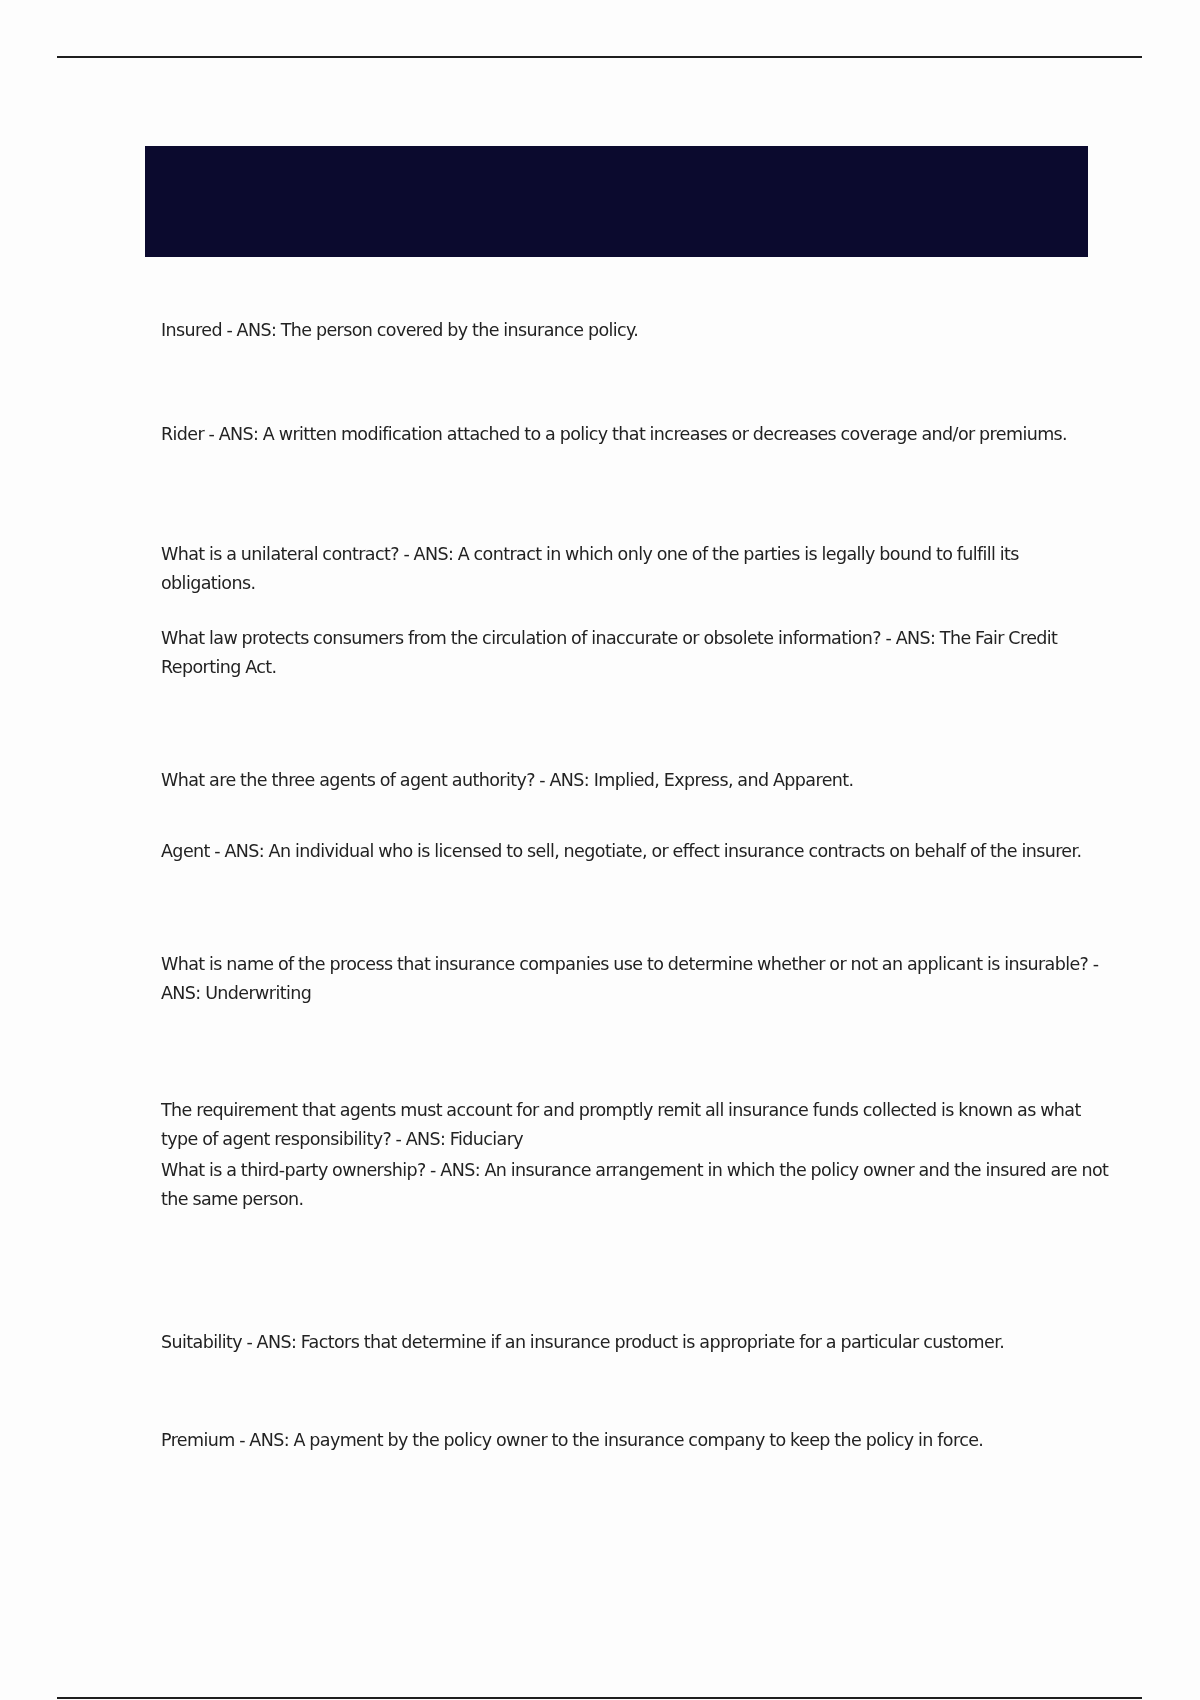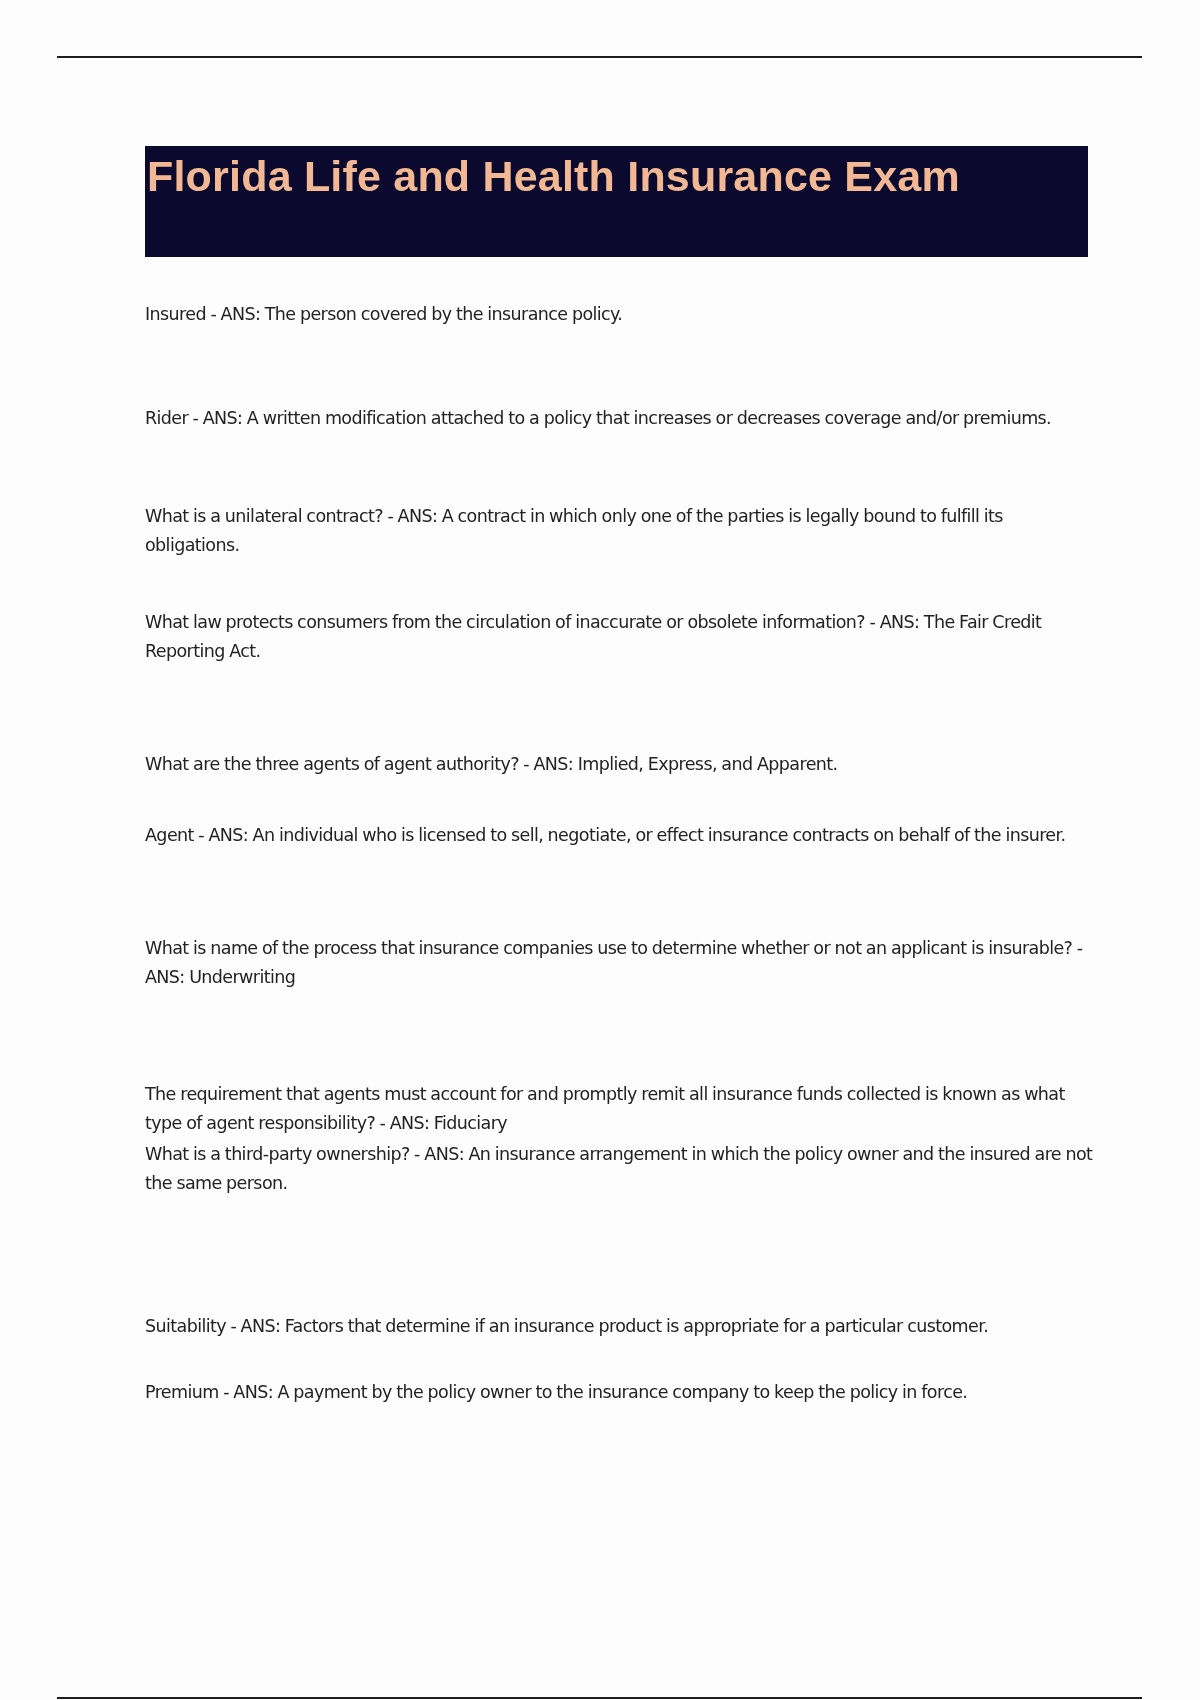--- a/index.html
+++ b/index.html
@@ -48,45 +48,44 @@
     .qa-list {
       position: absolute;
       left: 145px;
       top: 0;
       width: 950px;
     }
     .qa-item {
       position: absolute;
       left: 0;
       width: 950px;
-      margin: 0;
+      margin: 16px;
       color: #222222;
       font-family: "DejaVu Sans", sans-serif;
       font-size: 17.5px;
       line-height: 29px;
       letter-spacing: -0.6px;
       word-spacing: -0.5px;
     }
   </style>
 </head>
 <body>
 
 <div class="rule top"></div>
 
 <div class="title-banner">
-  <span class="title-line">Florida Life and Health Insurance Exam</span>
 </div>
 
 <div class="qa-list">
   <p class="qa-item" style="top:300px">Insured - ANS: The person covered by the insurance policy.</p>
   <p class="qa-item" style="top:404px">Rider - ANS: A written modification attached to a policy that increases or decreases coverage and/or premiums.</p>
-  <p class="qa-item" style="top:502px">What is a unilateral contract? - ANS: A contract in which only one of the parties is legally bound to fulfill its obligations.</p>
+  <p class="qa-item" style="top:524px">What is a unilateral contract? - ANS: A contract in which only one of the parties is legally bound to fulfill its obligations.</p>
   <p class="qa-item" style="top:608px">What law protects consumers from the circulation of inaccurate or obsolete information? - ANS: The Fair Credit Reporting Act.</p>
   <p class="qa-item" style="top:750px">What are the three agents of agent authority? - ANS: Implied, Express, and Apparent.</p>
   <p class="qa-item" style="top:821px">Agent - ANS: An individual who is licensed to sell, negotiate, or effect insurance contracts on behalf of the insurer.</p>
   <p class="qa-item" style="top:934px">What is name of the process that insurance companies use to determine whether or not an applicant is insurable? - ANS: Underwriting</p>
   <p class="qa-item" style="top:1080px">The requirement that agents must account for and promptly remit all insurance funds collected is known as what type of agent responsibility? - ANS: Fiduciary</p>
   <p class="qa-item" style="top:1140px">What is a third-party ownership? - ANS: An insurance arrangement in which the policy owner and the insured are not the same person.</p>
   <p class="qa-item" style="top:1312px">Suitability - ANS: Factors that determine if an insurance product is appropriate for a particular customer.</p>
-  <p class="qa-item" style="top:1378px">Premium - ANS: A payment by the policy owner to the insurance company to keep the policy in force.</p>
+  <p class="qa-item" style="top:1410px">Premium - ANS: A payment by the policy owner to the insurance company to keep the policy in force.</p>
 </div>
 
 <div class="rule bottom"></div>
 
 </body></html>

